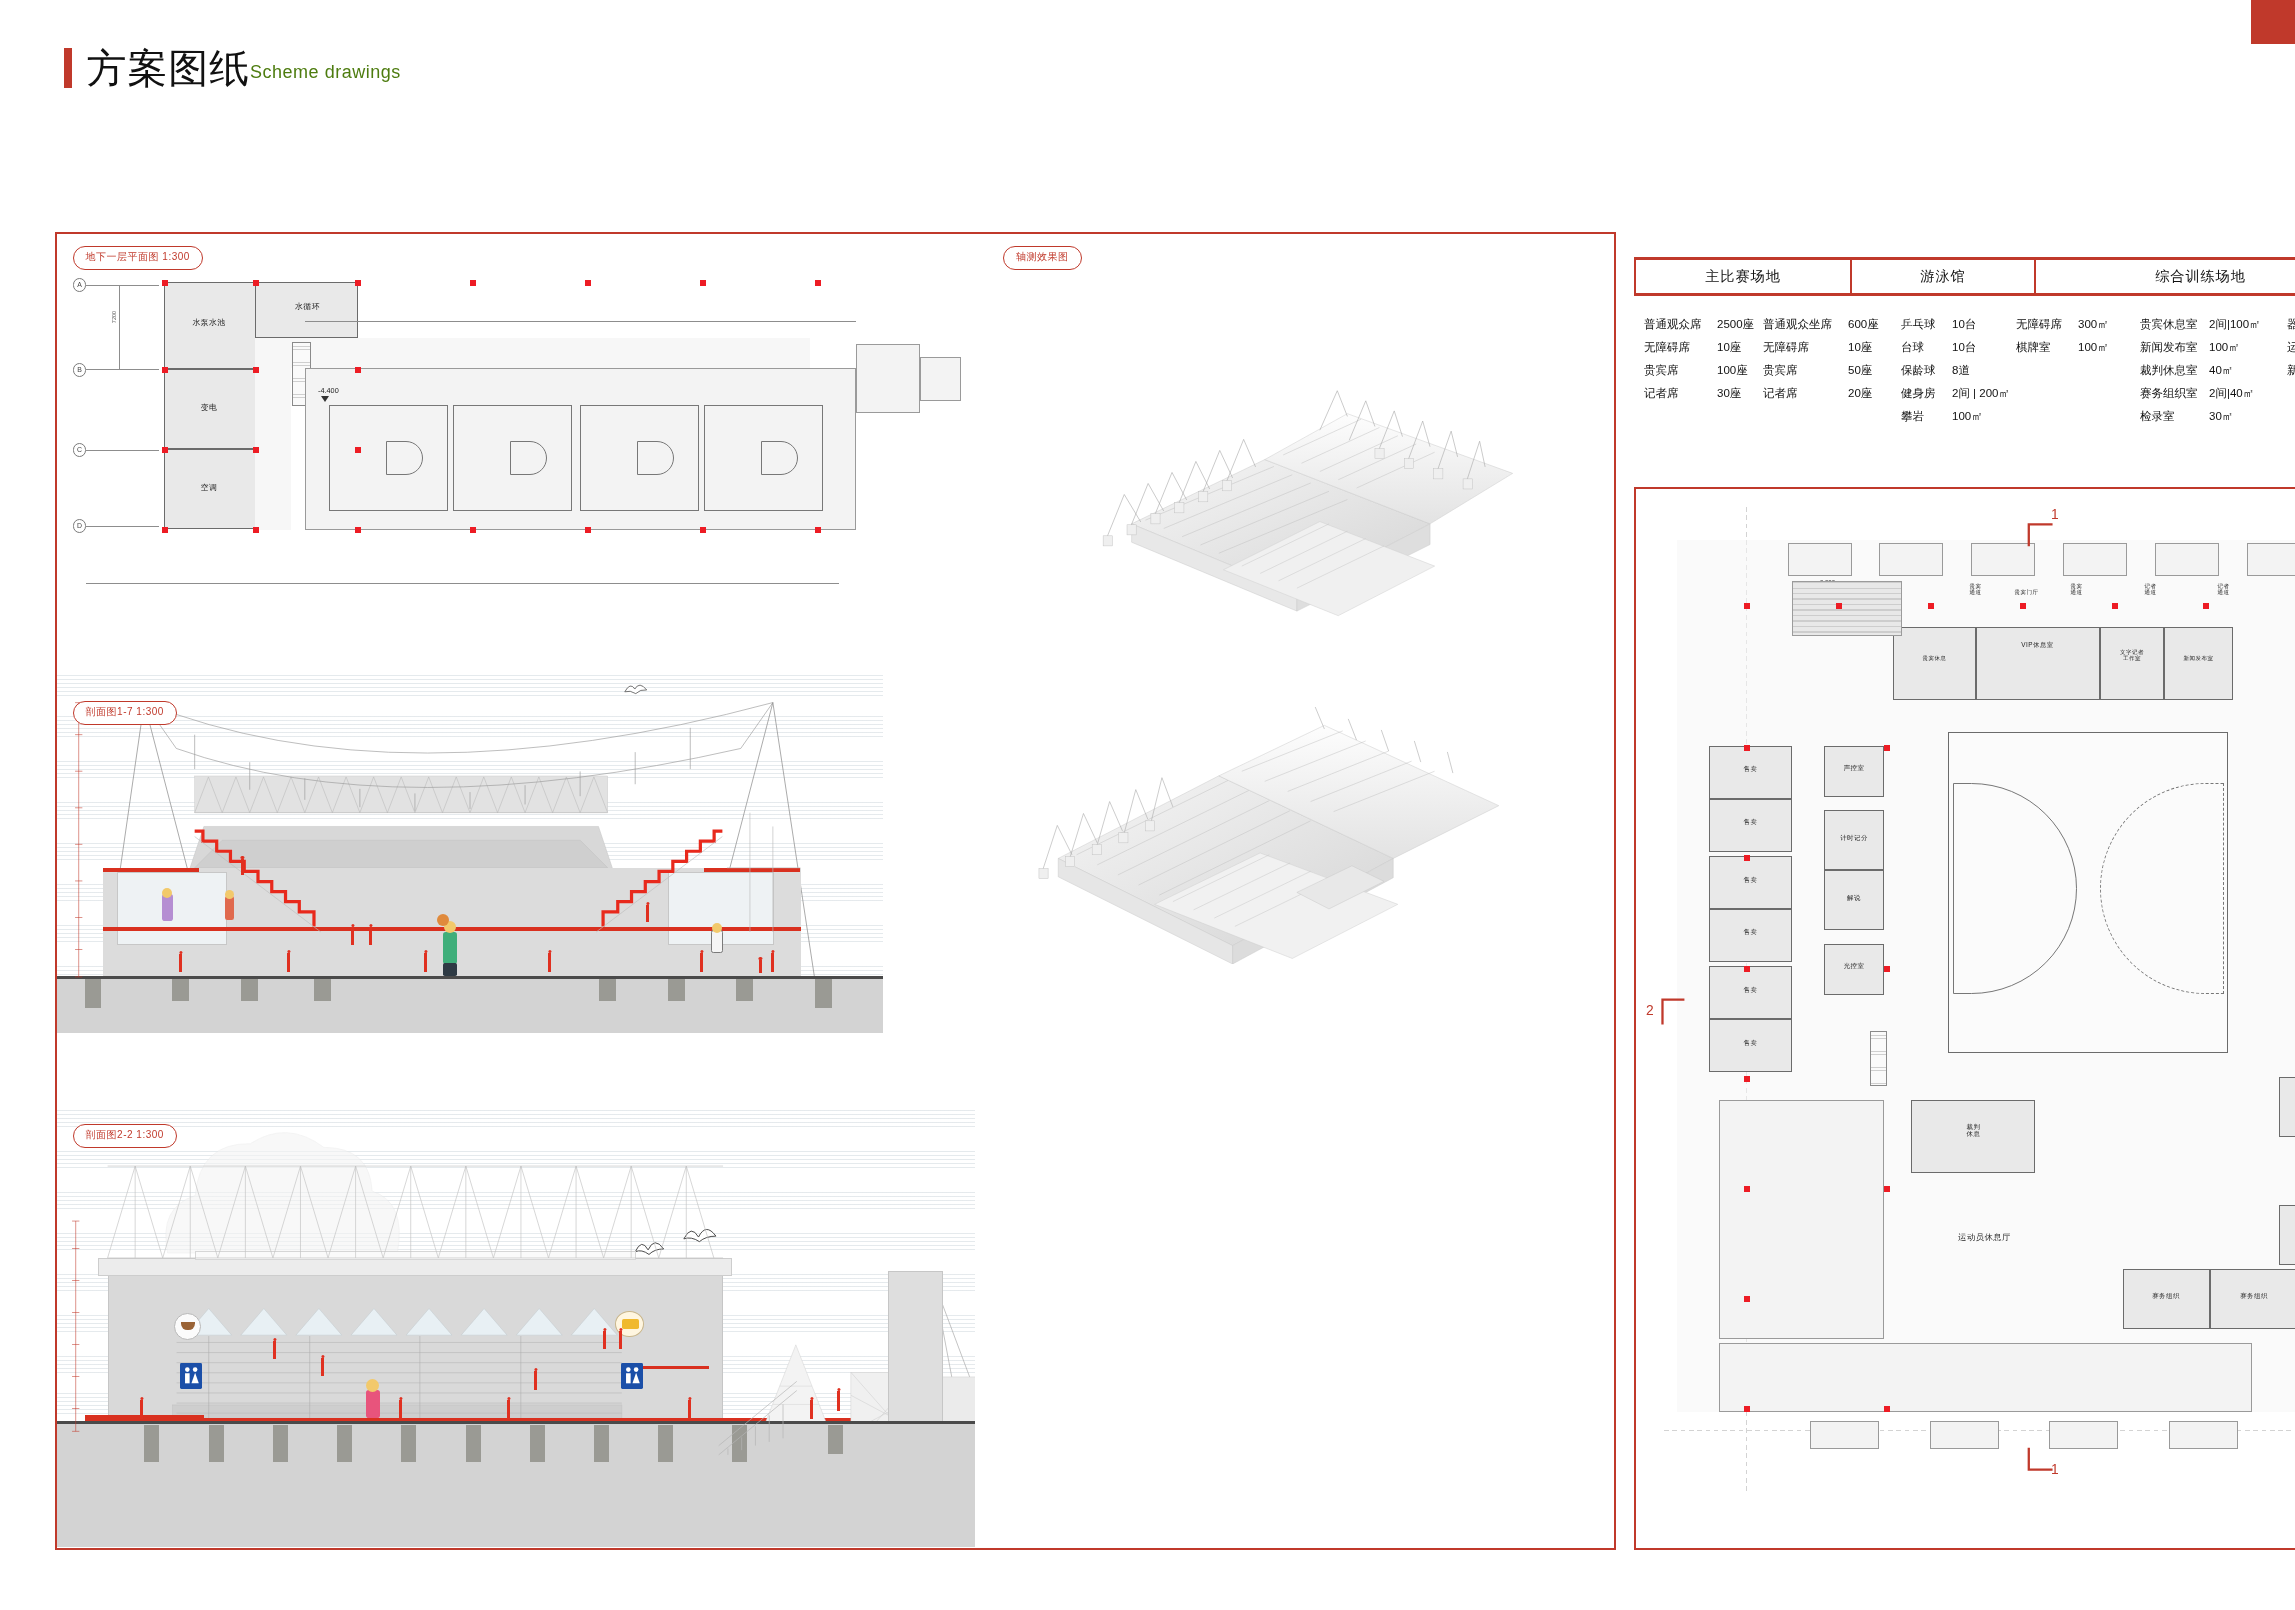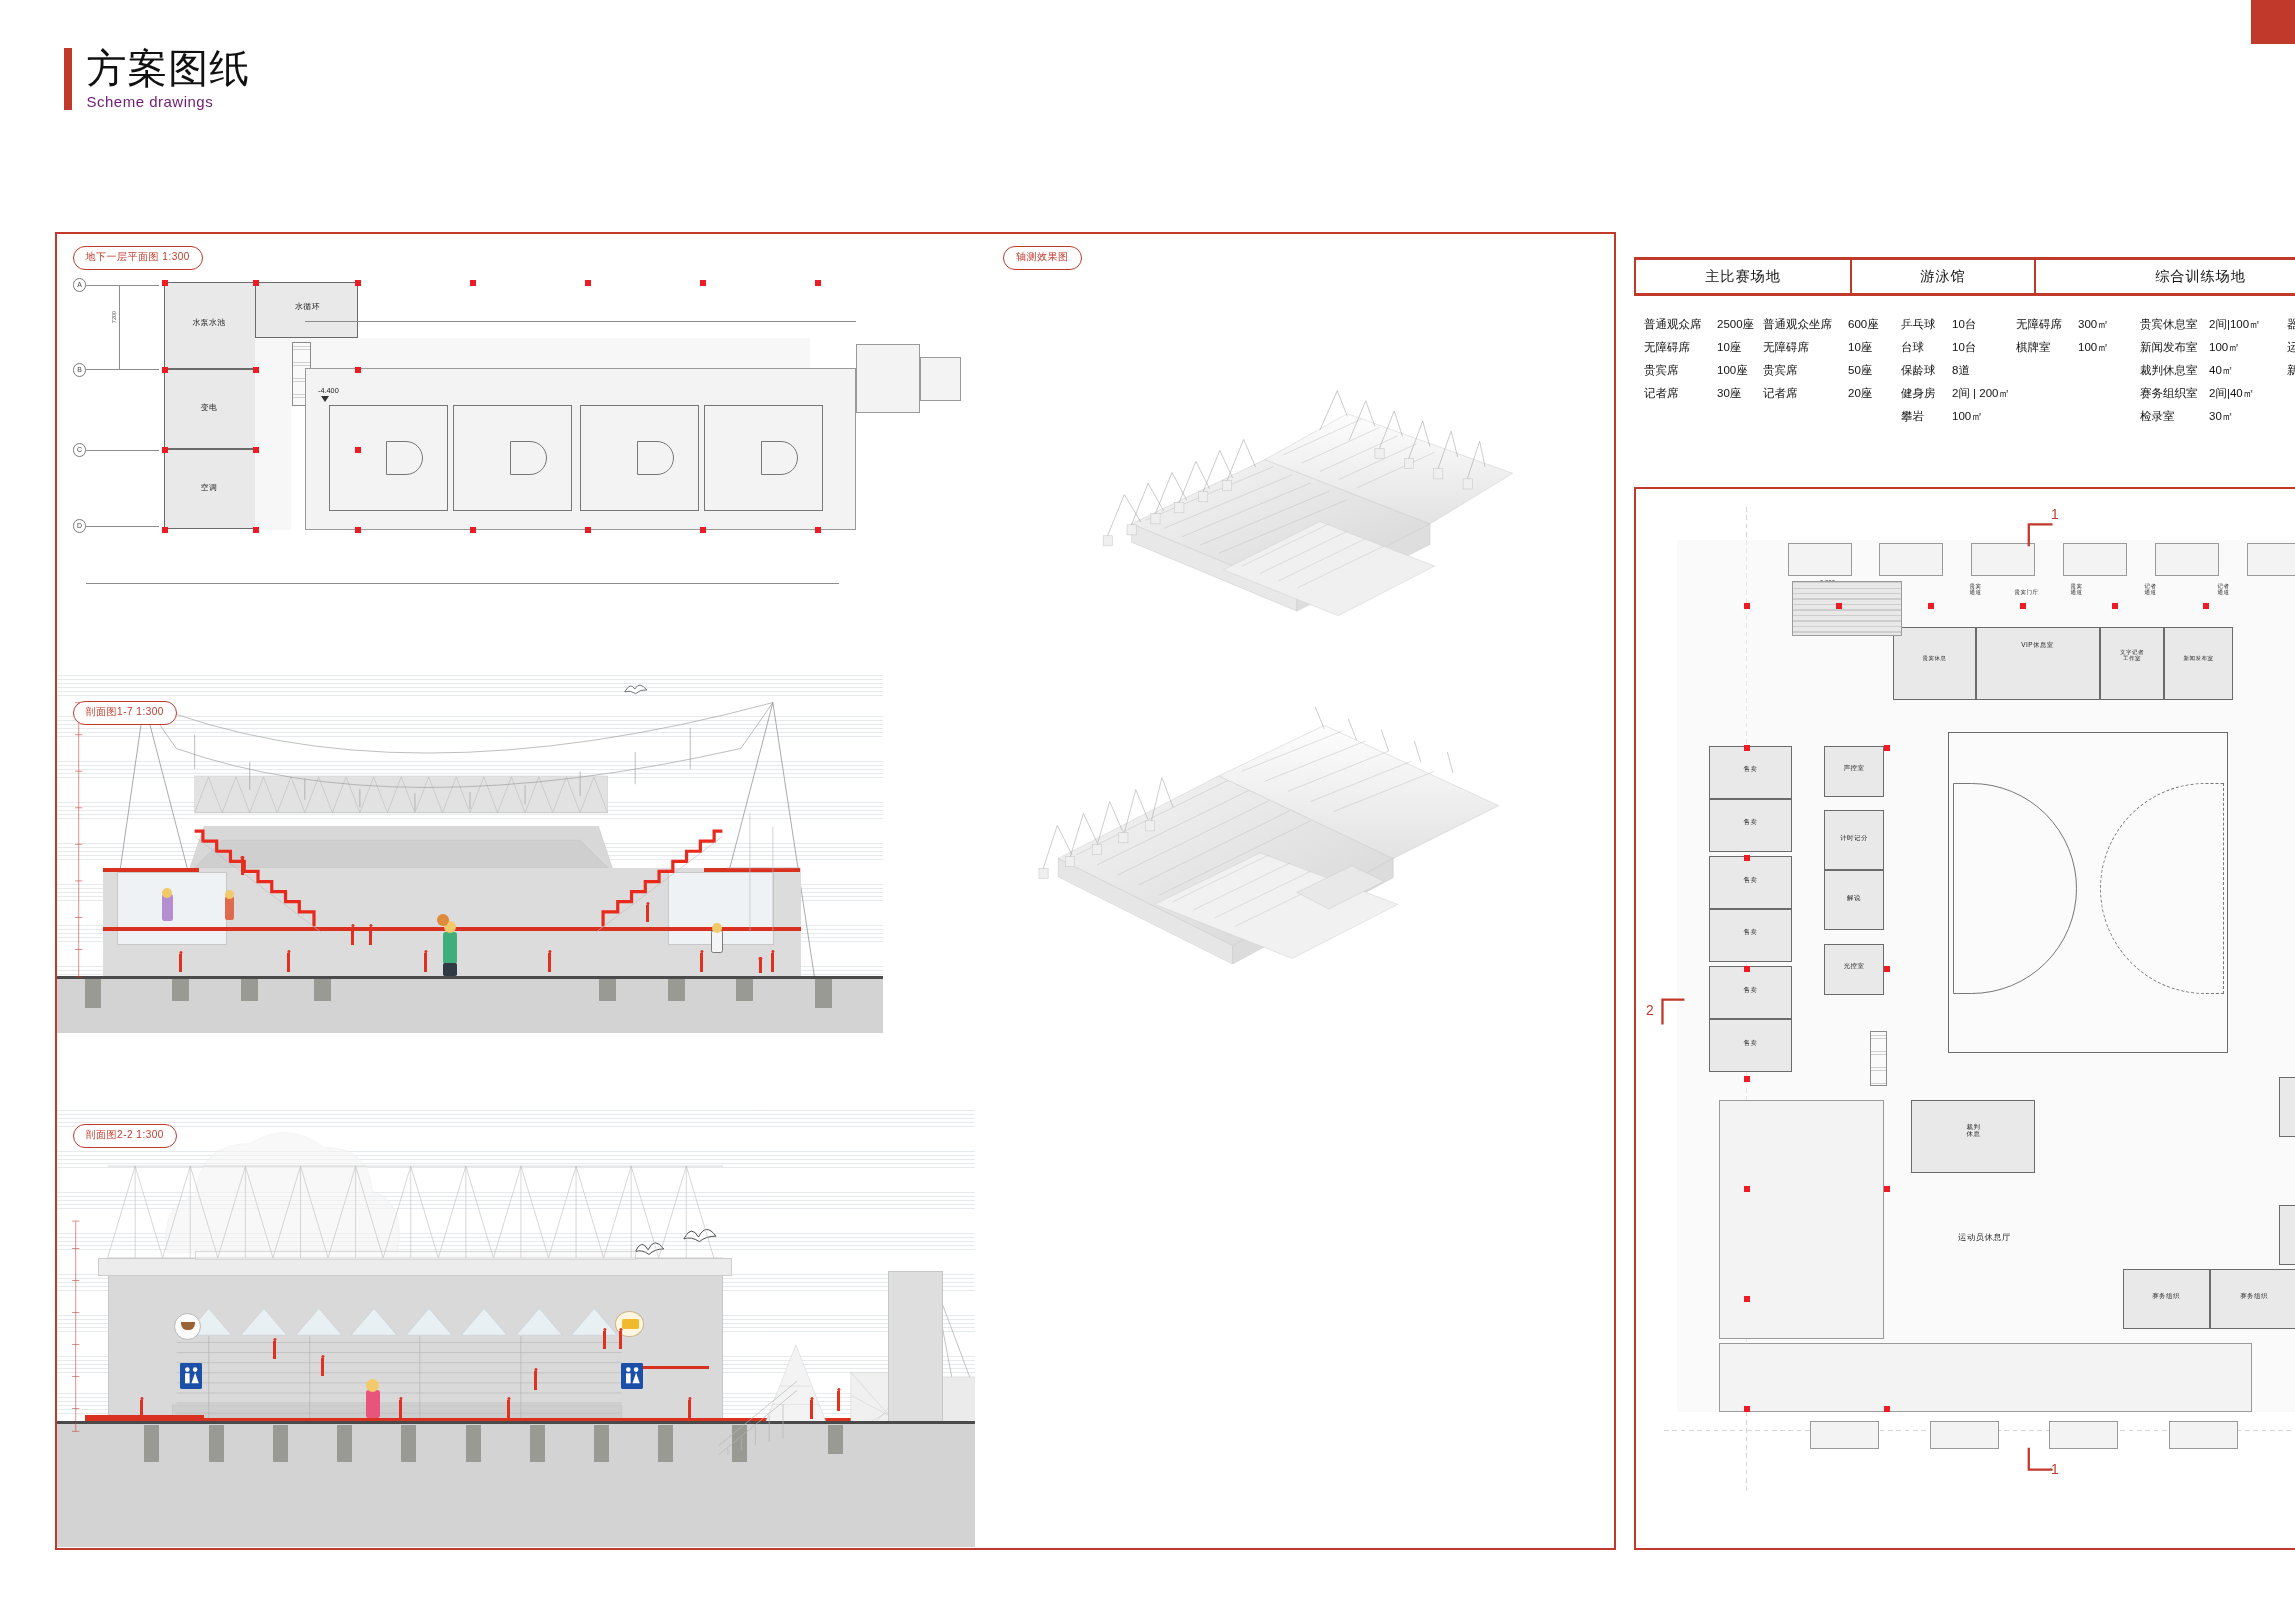--- a/index.html
+++ b/index.html
@@ -5,24 +5,24 @@
   * { box-sizing: border-box; margin: 0; padding: 0; }
   html, body { width: 3254px; height: 1611px; background: #ffffff; overflow: hidden; }
   body { font-family: "Liberation Sans", sans-serif; }
 
   
   .corner-mark { position: absolute; top: 0; right: 0; width: 44px; height: 44px; background: #c0392b; }
 
   
   .title-block { position: absolute; left: 64px; top: 48px; display: flex; align-items: stretch; }
   .title-bar { width: 7.8px; background: #c0392b; margin-right: 14.7px; }
-  .title-texts { display: flex; flex-direction: column; justify-content: center; }
+  .title-texts { display: flex; justify-content: center; }
   .title-cn { font-size: 40px; line-height: 1.0; color: #111; letter-spacing: 0.9px;
               font-family: "Liberation Sans", "DejaVu Sans", sans-serif; font-weight: 400; }
-  .title-en { font-size: 15px; line-height: 1.15; color: #701a75; letter-spacing: 0.5px; margin-top: 5px; }
+  .title-en { font-size: 18px; line-height: 1.15; color: #4d7c0f; letter-spacing: 0.5px; margin-top: 14px; }
 
   
   .panel { position: absolute; border: 2.8px solid #c0392b; background: #ffffff; }
 
   
   .tag { position: absolute; border: 1.8px solid #c0392b; border-radius: 459px; color: #c0392b;
          font-size: 10px; padding: 3.2px 12px 4.6px 12px; background: #ffffff; white-space: nowrap;
          letter-spacing: 0.5px; z-index: 40; }
 
   

